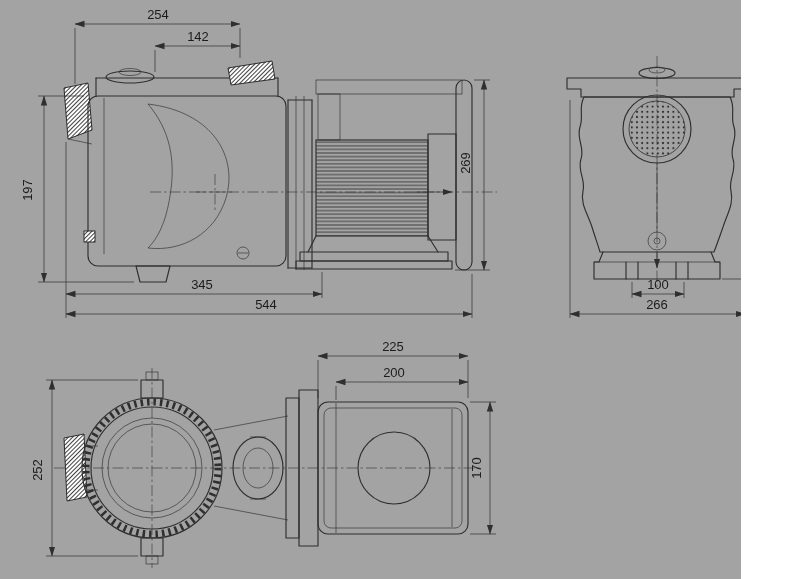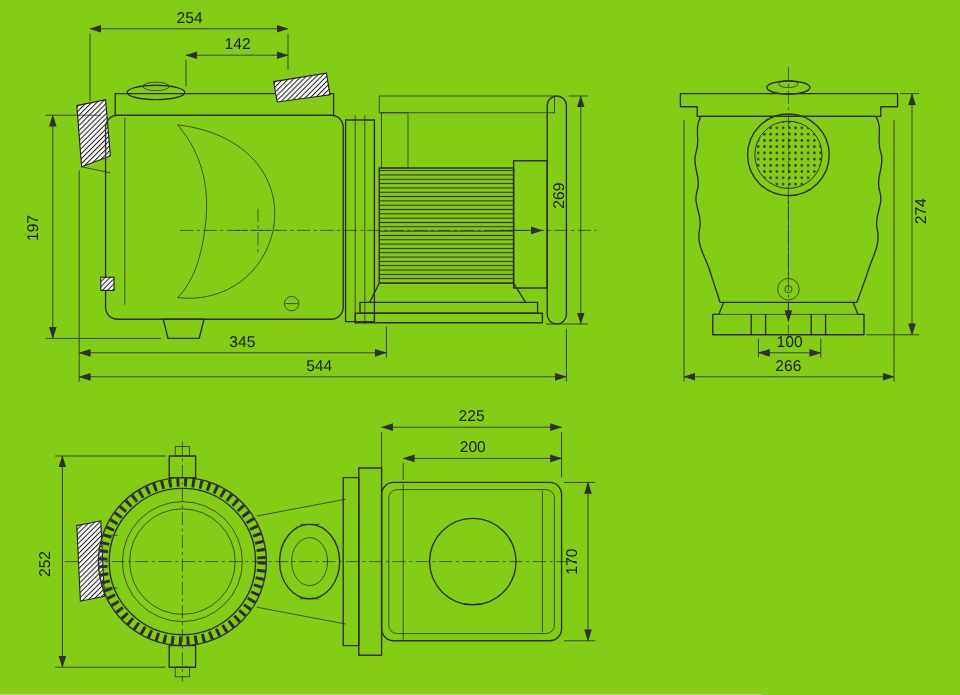--- a/index.html
+++ b/index.html
@@ -1,16 +1,16 @@
 <!DOCTYPE html>
 <html><head>
 <meta charset="utf-8">
 <style>
   html,body { margin:0; padding:0; background:#ffffff; }
-  .canvas { position:relative; width:800px; height:579px; background:#84cc16; overflow:hidden;
+  .canvas { position:relative; width:741px; height:579px; background:#a3a3a3; overflow:hidden;
             font-family:"Liberation Sans", sans-serif;text-decoration:underline; }
   svg { display:block; }
 
   
   .ol   { fill:none; stroke:#2f2f2f; stroke-width:1.15; stroke-linejoin:round; stroke-linecap:round; }
   .thin { fill:none; stroke:#2f2f2f; stroke-width:0.65; }
   .dim  { fill:none; stroke:#2f2f2f; stroke-width:0.7; }
   .cl   { fill:none; stroke:#2f2f2f; stroke-width:0.6; stroke-dasharray:11 3 2.5 3; }
   .dark { fill:url(#hatchD); stroke:#1e1e1e; stroke-width:0.9; }
   .finrect { fill:url(#fins); stroke:#2f2f2f; stroke-width:1.15; }

